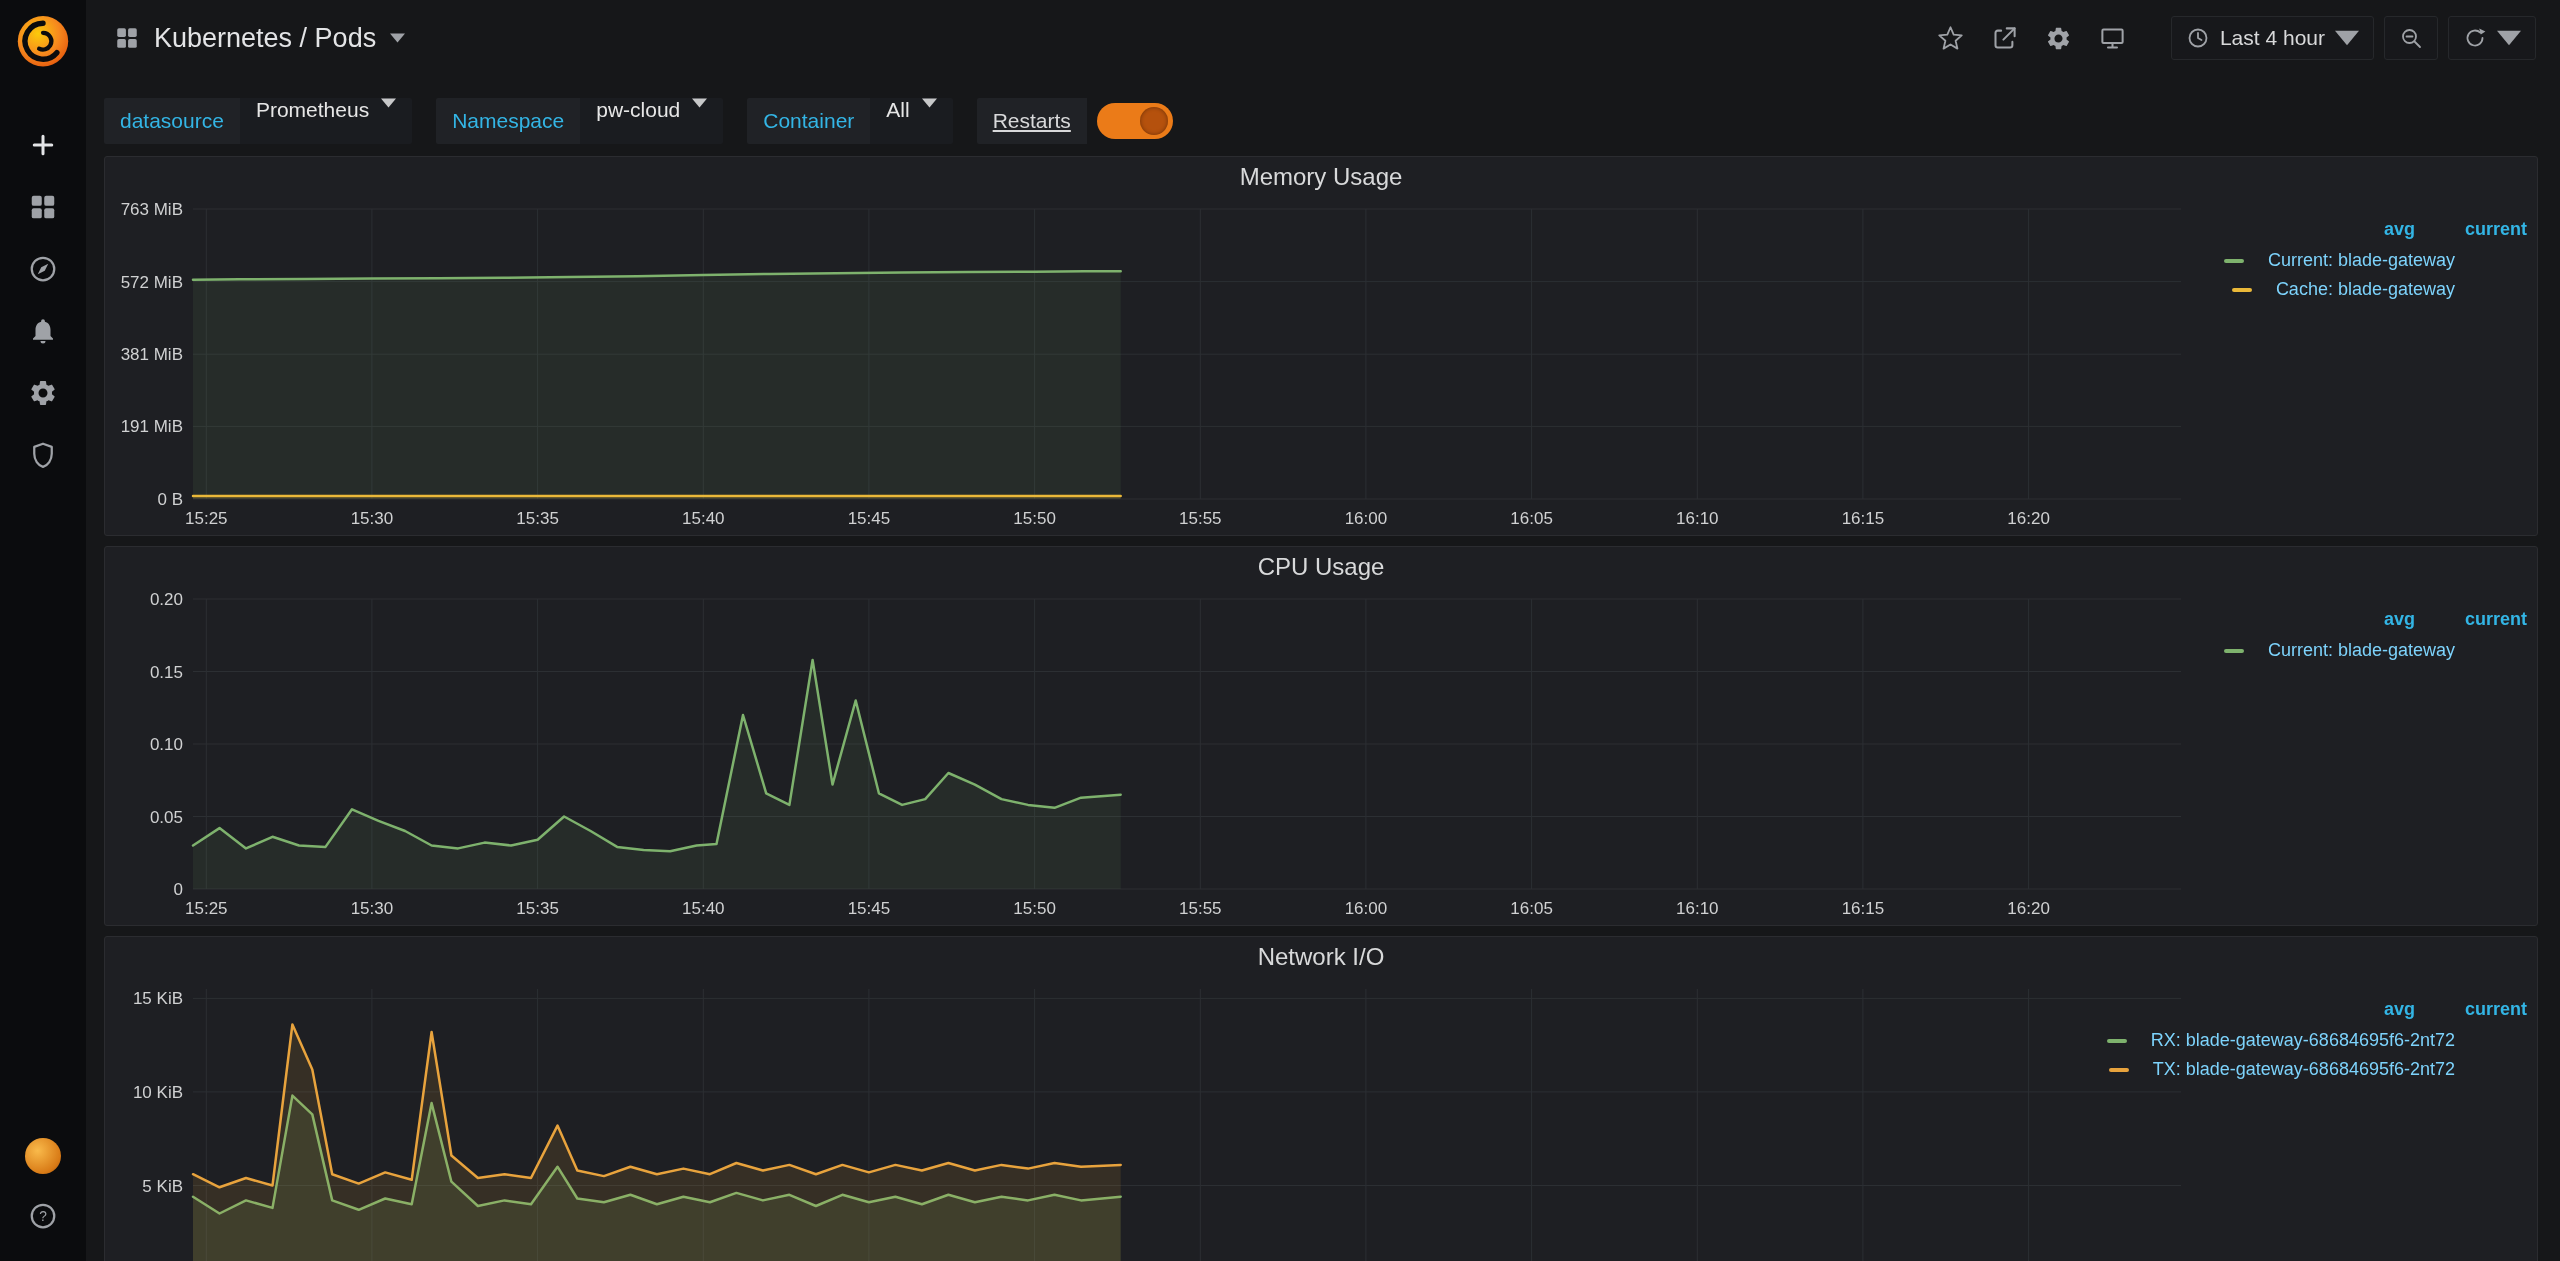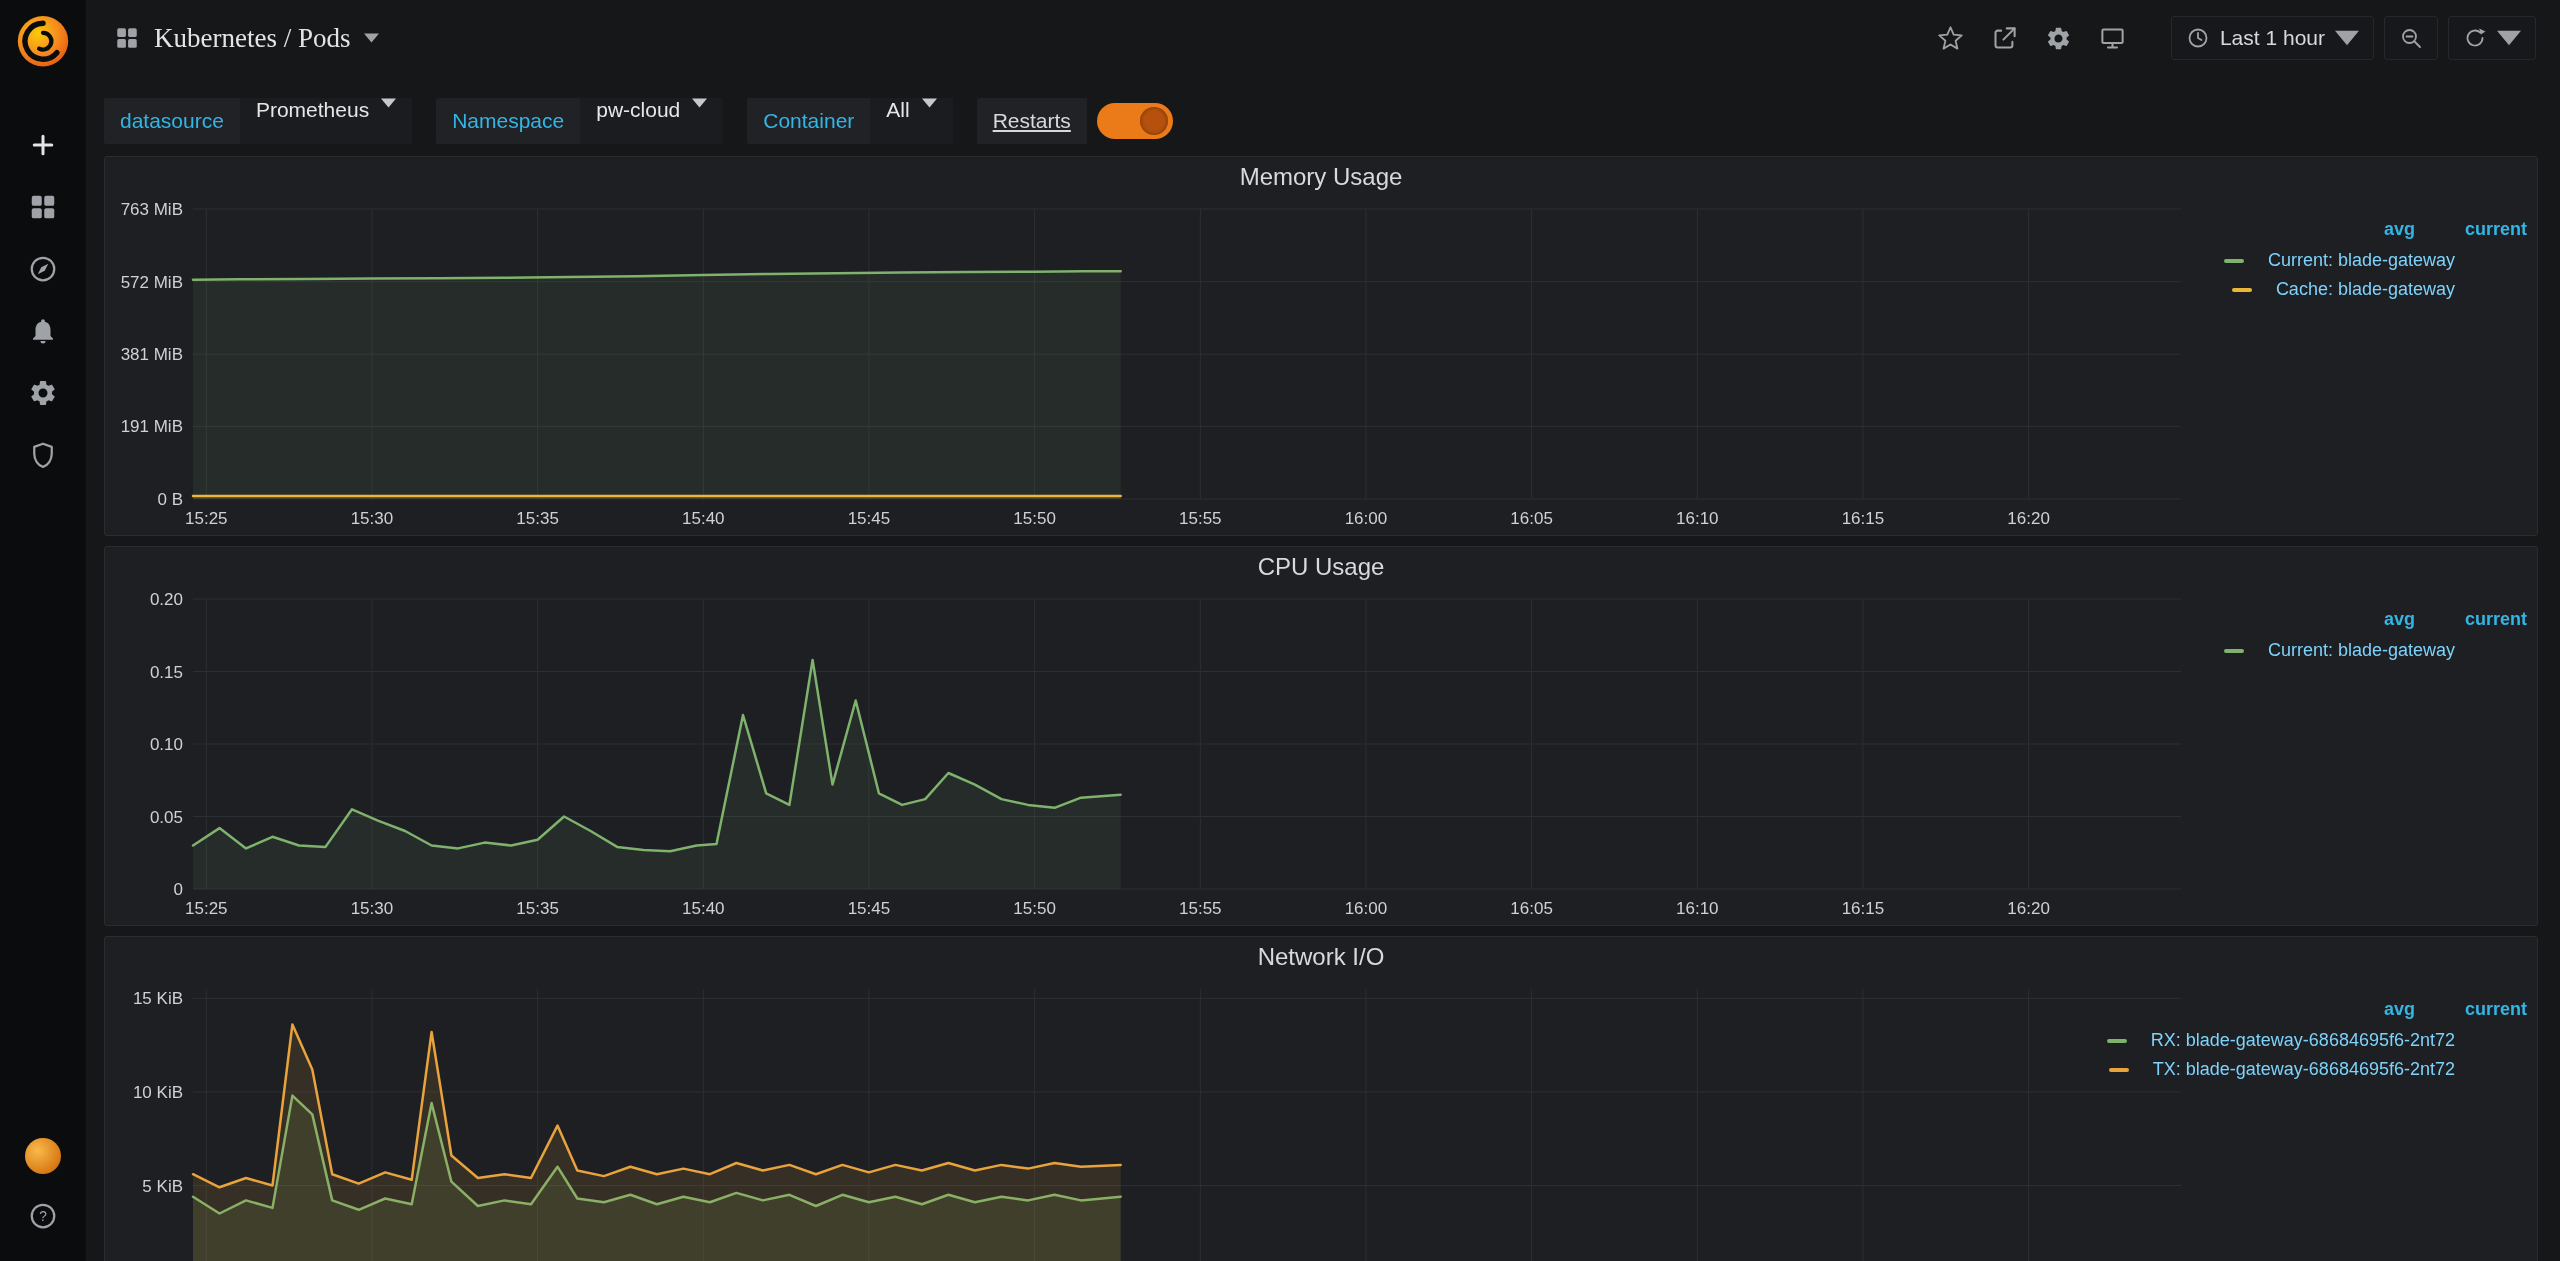--- a/index.html
+++ b/index.html
@@ -15,21 +15,21 @@
   .icon-stroke { fill:none; stroke:#9fa2a7; stroke-width:1.8; stroke-linecap:round; stroke-linejoin:round; }
   .icon-fill { fill:#9fa2a7; }
   .side-bottom { margin-top:auto; display:flex; flex-direction:column; gap:22px; align-items:center; padding-bottom:26px; }
   .avatar { width:36px; height:36px; border-radius:50%; background:radial-gradient(circle at 35% 35%, #f9ba4b, #d87a16 70%, #9d4e08); }
 
   
   main { flex:1; display:flex; flex-direction:column; min-width:0; }
 
   
   .navbar { height:76px; display:flex; align-items:center; justify-content:space-between; padding:0 24px 0 28px; flex:none; }
-  .nav-left { display:flex; align-items:center; gap:14px;font-family:Liberation Serif, serif; }
+  .nav-left { display:flex; align-items:center; gap:14px; }
   .nav-left h1 { font-size:27px; font-weight:500; color:#e3e4e6; cursor:pointer; }
   .nav-left svg, .nav-right svg { display:block; }
   .nav-right { display:flex; align-items:center; gap:10px; }
   .nav-icon-btn { width:44px; height:44px; display:flex; align-items:center; justify-content:center; cursor:pointer; }
   .nav-icon-btn svg { width:27px; height:27px; }
   .nav-box-btn { height:44px; border:1px solid #26282b; background:#17181b; border-radius:3px; display:flex; align-items:center; gap:10px; padding:0 14px; cursor:pointer; font-size:21px; color:#d8d9da; }
   .nav-box-btn svg { width:24px; height:24px; }
   .spacer16 { width:16px; }
 
   
@@ -164,21 +164,21 @@
           <rect x="3" y="4" width="18" height="12" rx="1"></rect>
             <path d="M8 20h8M12 16v4"></path>
         </svg>
       </div>
       <span class="spacer16"></span>
       <div class="nav-box-btn">
         <svg viewBox="0 0 24 24" class="icon-stroke">
           <circle cx="12" cy="12" r="8.5"></circle>
             <path d="M12 7v5l3.5 2"></path>
         </svg>
-        <span>Last 1 hour</span>
+        <span>Last 4 hour</span>
         <svg width="13" height="8" viewBox="0 0 10 6">
             <polygon points="0,0 10,0 5,6" fill="#9fa2a7"></polygon>
           </svg>
       </div>
       <div class="nav-box-btn">
         <svg viewBox="0 0 24 24" class="icon-stroke">
           <circle cx="10.5" cy="10.5" r="6.5"></circle>
             <path d="M15.5 15.5L21 21M7.5 10.5h6"></path>
         </svg>
       </div>

